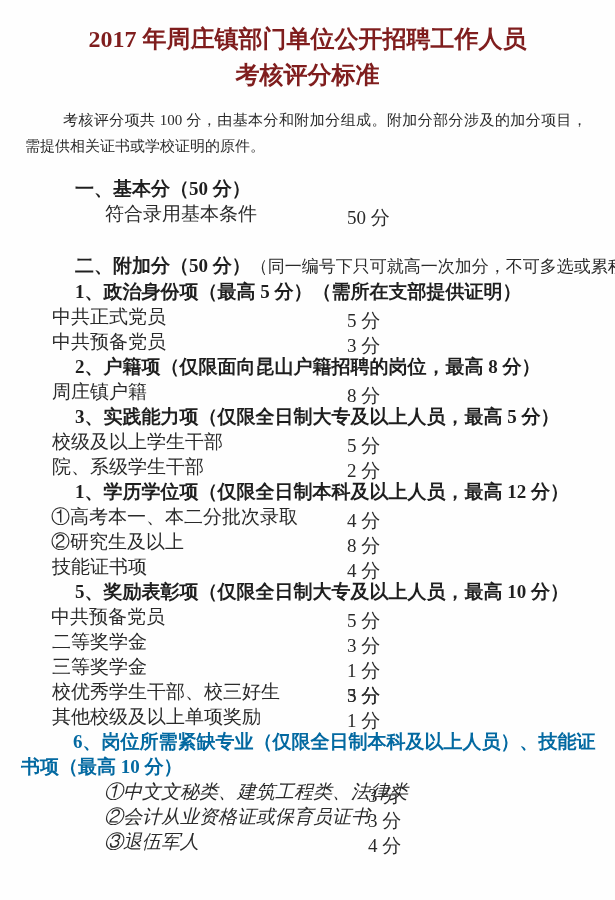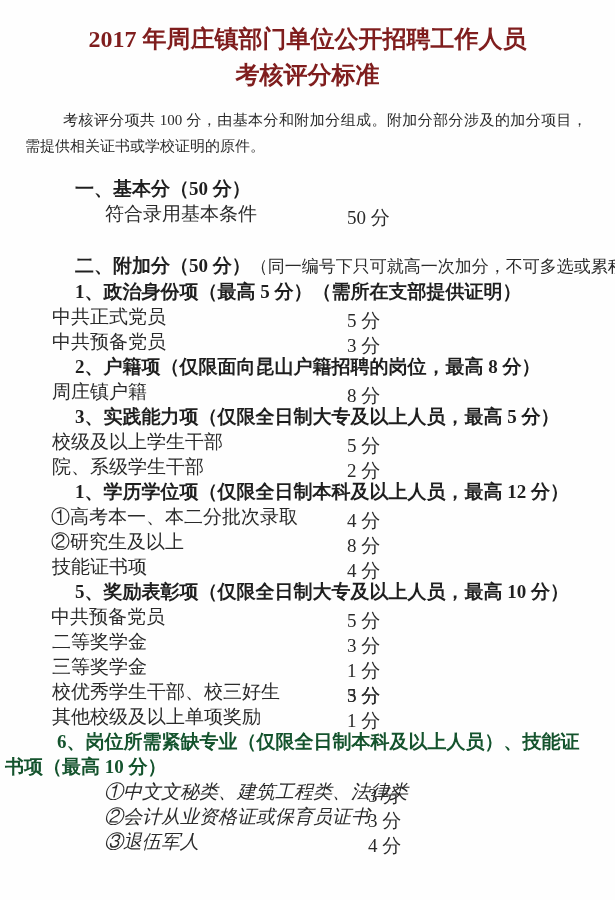--- a/index.html
+++ b/index.html
@@ -57,27 +57,27 @@
   .ind-sub2 .lbl   { padding-left: 52px; }
   .ind-circ1 .lbl  { padding-left: 51px; }
   .ind-circ2 .lbl  { padding-left: 104px; font-style: italic; }
   .row .score {
     position: absolute;
     left: 347px;
     top: 4px;
   }
   .row .score.far { left: 368px; }
   .wrap-heading {
-    padding-left: 5px;
+    padding-left: 21px;
     width: 592px;
     text-indent: 52px;
     font-size: 19px;
     line-height: 25px;
     font-weight: bold;
-    color: #14532d;
+    color: #0369a1;
     white-space: normal;
   }
 </style>
 </head>
 <body>
 
 <div class="page">
 
   <div class="doc-title">
     <div>2017 年周庄镇部门单位公开招聘工作人员</div>

